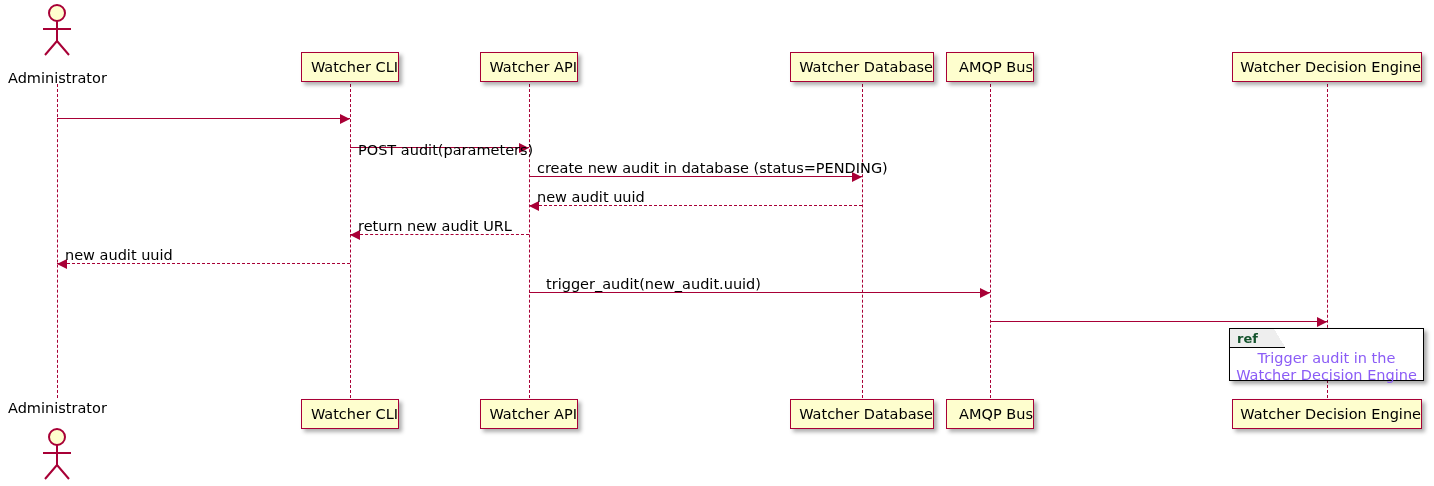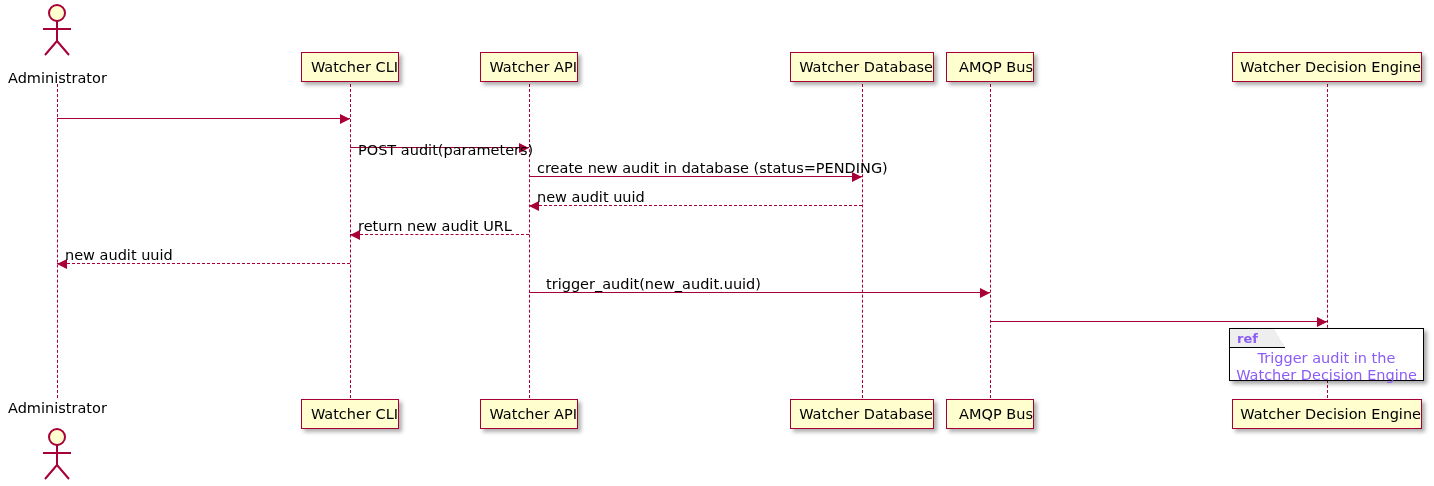--- a/index.html
+++ b/index.html
@@ -79,21 +79,21 @@
     border-right:1.5px solid #000000;
     border-bottom:1.5px solid #000000;
     display:flex;align-items:center;
     padding:0 9px 0 7px;
     box-sizing:border-box;
   }
   .ref-tab-clip{
     position:absolute;top:0;height:20.5px;width:13px;
     background:linear-gradient(to bottom left,#FFFFFF 50%,transparent 50%);
   }
-  .ref-tab span{font-size:13px;font-weight:bold;color:#8b5cf6;line-height:1;}
+  .ref-tab span{font-size:13px;font-weight:bold;color:#14532d;line-height:1;}
   .ref-body{
     position:absolute;left:0;right:0;top:21px;
     text-align:center;
     font-size:14.5px;color:#8b5cf6;line-height:17px;
   }
 </style>
 </head>
 <body>
 
 <div id="diagram">

